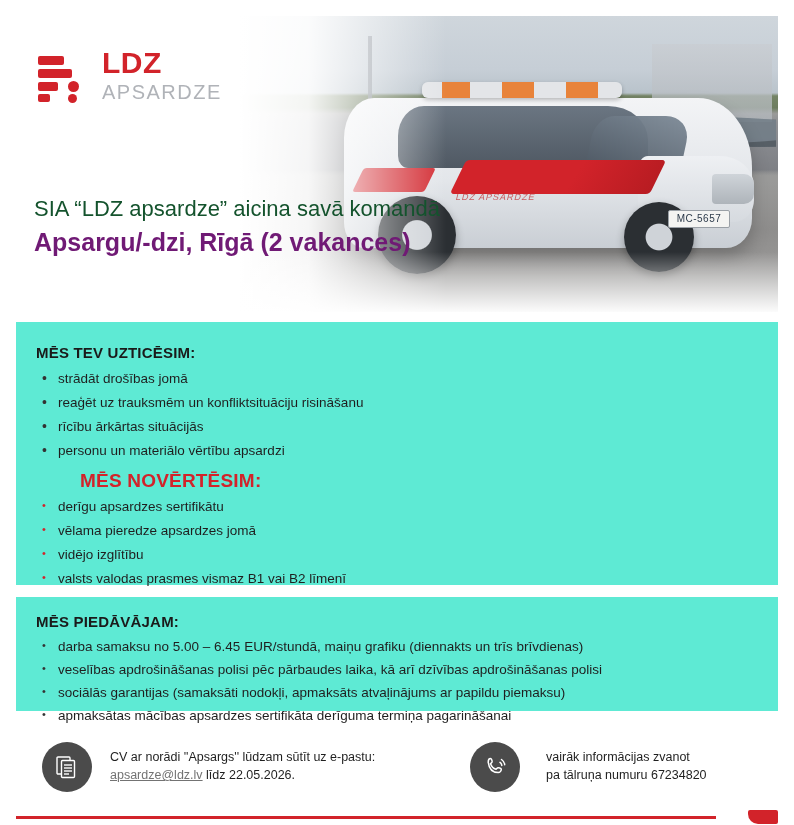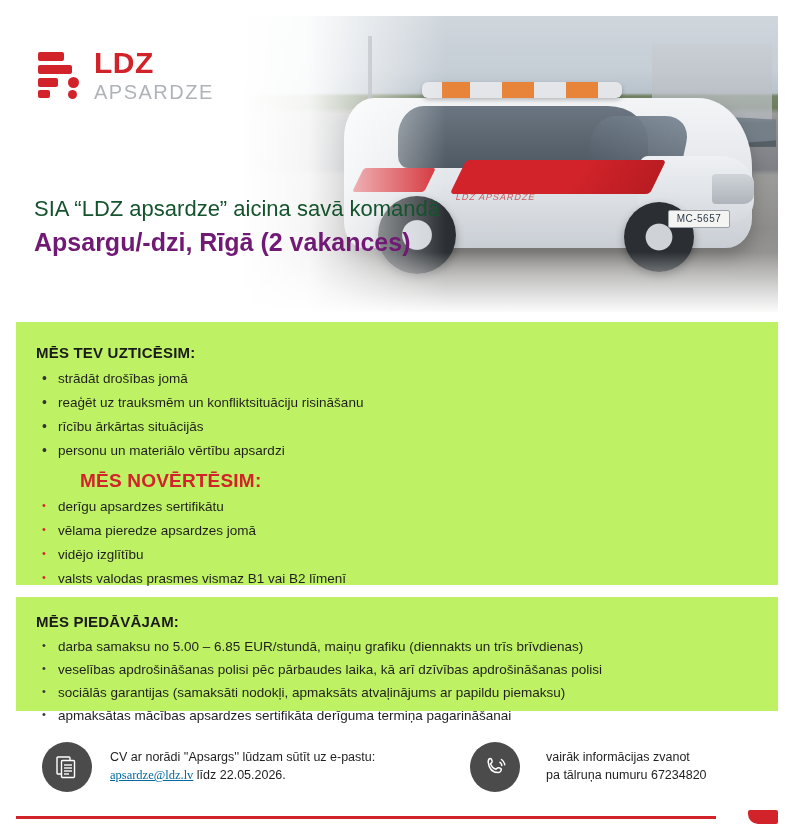--- a/index.html
+++ b/index.html
@@ -133,21 +133,21 @@
     background: linear-gradient(90deg, #ffffff 0%, #ffffff 52%, rgba(255,255,255,.92) 68%, rgba(255,255,255,0) 100%);
   }
   .hero-bottom-fade {
     position: absolute; left: 0; bottom: 0; width: 762px; height: 60px;
     background: linear-gradient(0deg, rgba(255,255,255,.96), rgba(255,255,255,0));
   }
 
   
   .logo {
     position: absolute; left: 38px; top: 48px;
-    display: flex; align-items: center; gap: 12px;
+    display: flex; align-items: flex-end; gap: 20px;
   }
   .logo-mark { position: relative; width: 44px; height: 46px; }
   .logo-mark i {
     position: absolute; display: block; background: #d2232a; border-radius: 2px;
   }
   .logo-mark i.b1 { left: 0;  top: 0;  width: 26px; height: 9px; }
   .logo-mark i.b2 { left: 0;  top: 13px; width: 34px; height: 9px; }
   .logo-mark i.b3 { left: 0;  top: 26px; width: 20px; height: 9px; }
   .logo-mark i.b4 { left: 0;  top: 38px; width: 12px; height: 8px; }
   .logo-mark i.d1 { left: 30px; top: 25px; width: 11px; height: 11px; border-radius: 50%; }
@@ -166,21 +166,21 @@
     font-size: 22px; color: #14532d;
   }
   .hero-line2 {
     position: absolute; left: 34px; top: 228px;
     font-size: 25px; font-weight: bold; color: #701a75;
   }
 
   
   .panel {
     position: absolute; left: 16px; width: 762px;
-    background: #bef264;
+    background: #5eead4;
   }
   .p1 { top: 322px; height: 263px; }
   .p2 { top: 597px; height: 114px; }
 
   .h-red {
     color: #d2232a; font-weight: bold; font-size: 19px; letter-spacing: .2px; margin-left: 44px;
   }
   .h-dark {
     color: #1a1a1a; font-weight: bold; font-size: 15px; letter-spacing: .2px;
   }
@@ -216,21 +216,21 @@
     background: #4b4b4b; color: #fff;
     display: flex; align-items: center; justify-content: center;
   }
   .c1 { left: 42px; top: 14px; }
   .c2 { left: 470px; top: 14px; }
   .foot-text {
     position: absolute; font-size: 12.5px; color: #1f1f1f; line-height: 1.45;
   }
   .ft1 { left: 110px; top: 20px; width: 330px; }
   .ft2 { left: 546px; top: 20px; width: 230px; }
-  .mail { text-decoration: underline; color: #0369a1; font-family: Liberation Serif, serif; }
+  .mail { text-decoration: underline; color: #737373; }
   .rule {
     position: absolute; left: 16px; top: 88px; width: 700px; height: 3px;
     background: #d2232a;
   }
   .rule-blk {
     position: absolute; left: 748px; top: 82px; width: 30px; height: 14px;
     background: #d2232a; border-radius: 2px 2px 2px 10px;
   }
   svg { display: block; }
 </style>
@@ -302,21 +302,21 @@
         <li>vidējo izglītību</li>
         <li>valsts valodas prasmes vismaz B1 vai B2 līmenī</li>
       </ul>
     </div>
   </div>
 
   <div class="panel p2">
     <div class="blk blk3">
       <div class="h-dark">MĒS PIEDĀVĀJAM:</div>
       <ul class="ul3 tight sm-dots">
-        <li>darba samaksu no 5.00 – 6.85 EUR/stundā, maiņu grafiku (diennakts un trīs brīvdienas)</li>
+        <li>darba samaksu no 5.00 – 6.45 EUR/stundā, maiņu grafiku (diennakts un trīs brīvdienas)</li>
         <li>veselības apdrošināšanas polisi pēc pārbaudes laika, kā arī dzīvības apdrošināšanas polisi</li>
         <li>sociālās garantijas (samaksāti nodokļi, apmaksāts atvaļinājums ar papildu piemaksu)</li>
         <li>apmaksātas mācības apsardzes sertifikāta derīguma termiņa pagarināšanai</li>
       </ul>
     </div>
   </div>
 
   <div class="footer">
 
     <div class="circle c1">

